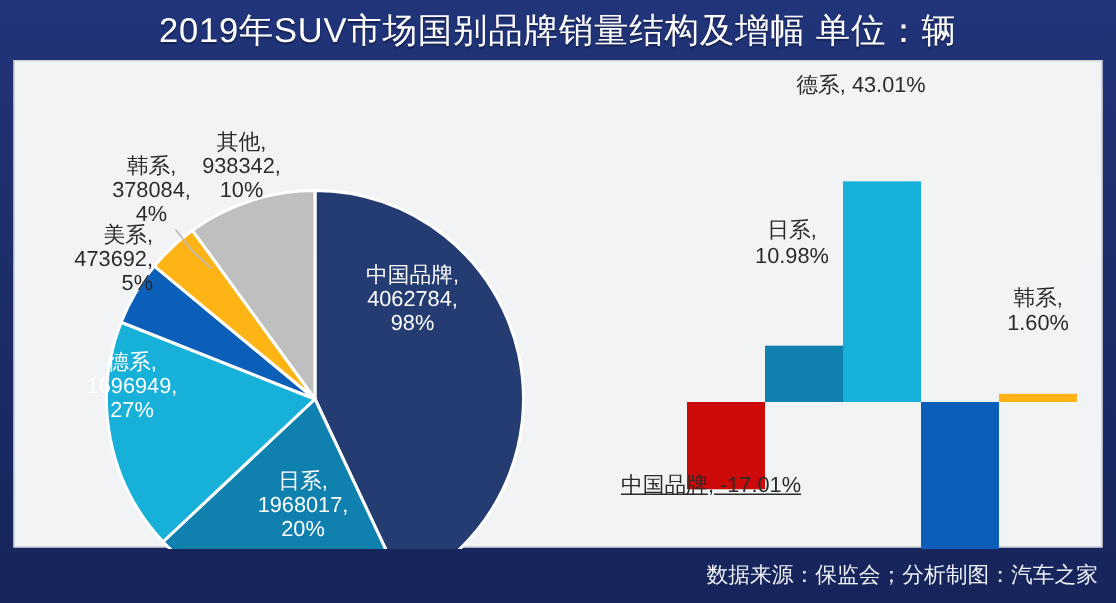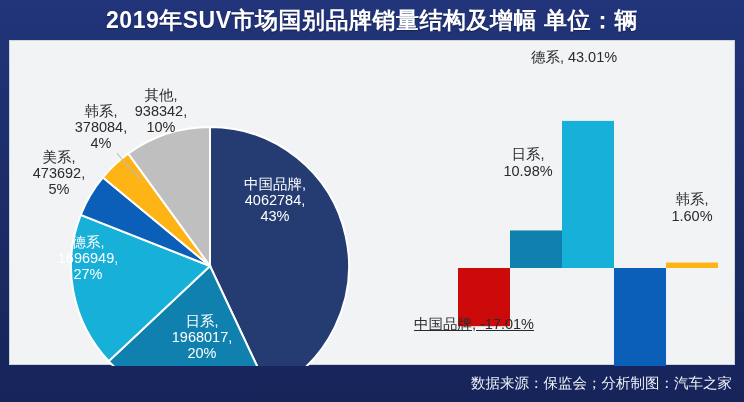--- a/index.html
+++ b/index.html
@@ -16,21 +16,21 @@
     background: linear-gradient(180deg, #22347a 0%, #1b2c66 55%, #16245a 100%);
   }
   
   #title-bar {
     position: absolute; left: 0; top: 0; width: 744px; height: 40px;
     display: flex; align-items: center; justify-content: center;
   }
   #chart-title {
     color: #ffffff;
     font-size: 23px;
-    font-weight: bold;
+    font-weight: normal;
     letter-spacing: 0.5px;
     white-space: nowrap;
     text-shadow: 0 1px 1px rgba(0,0,0,.35);
   }
   
   #panel {
     position: absolute;
     left: 9px; top: 40px;
     width: 726px; height: 325px;
     background: #f2f3f5;
@@ -97,28 +97,28 @@
             <path d="M 200 225 L 98.67 320.15 A 139 139 0 0 1 70.76 173.83 Z" fill="#17B0D8" stroke="#ffffff" stroke-width="2"></path>
             <path d="M 200 225 L 70.76 173.83 A 139 139 0 0 1 92.90 136.40 Z" fill="#0B5FB8" stroke="#ffffff" stroke-width="2"></path>
             <path d="M 200 225 L 92.90 136.40 A 139 139 0 0 1 118.30 112.55 Z" fill="#FFB416" stroke="#ffffff" stroke-width="2"></path>
             <path d="M 200 225 L 118.30 112.55 A 139 139 0 0 1 200.00 86.00 Z" fill="#BFBFBF" stroke="#ffffff" stroke-width="2"></path>
           </g>
         <polyline id="korea-leader" points="107,112 118,126 131,138" fill="none" stroke="#b9bcc2" stroke-width="1.1"></polyline>
       </svg>
 
       <div class="pie-label-in" style="left: 210px; top: 135px; width: 110px;">中国品牌,
 4062784,
-43%</div>
+98%</div>
       <div class="pie-label-in" style="left: 137px; top: 272px; width: 110px;">日系,
 1968017,
 20%</div>
       <div class="pie-label-in" style="left: 22px; top: 193px; width: 112px;">德系,
 1696949,
 27%</div>
-      <div class="pie-label-out" style="left: 6px; top: 108px; width: 86px;">美系,
+      <div class="pie-label-out" style="left: 6px; top: 108px; width: 86px; text-align: right;">美系,
 473692,
 5%</div>
       <div class="pie-label-out" style="left: 45px; top: 62px; width: 92px;">韩系,
 378084,
 4%</div>
       <div class="pie-label-out" style="left: 98px; top: 46px; width: 106px;">其他,
 938342,
 10%</div>
     </div>
 

